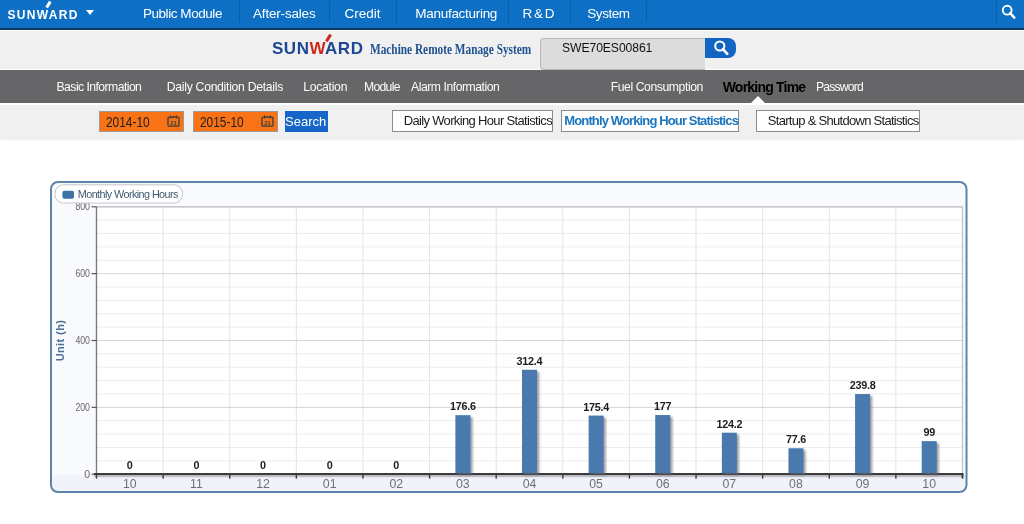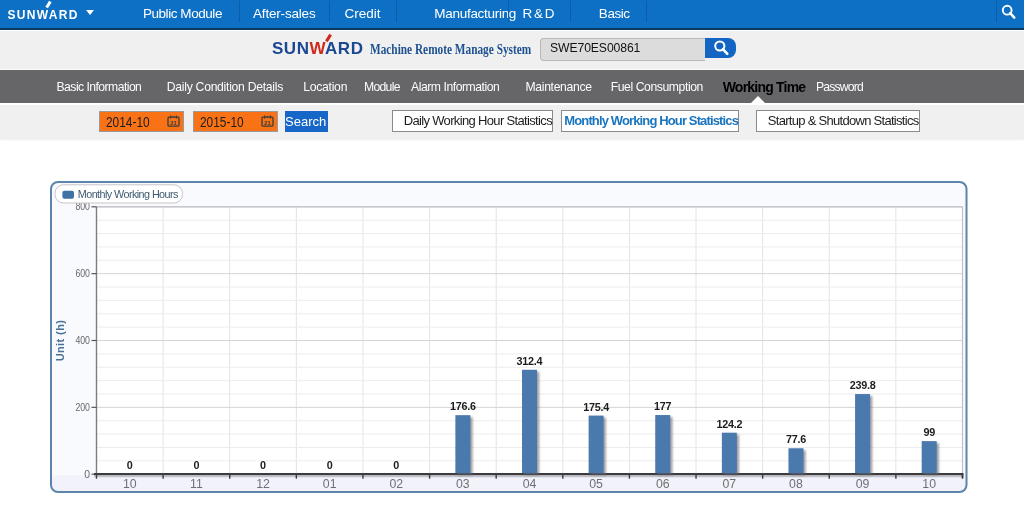--- a/index.html
+++ b/index.html
@@ -17,59 +17,58 @@
 #frow{left:0;top:104.5px;width:1024px;height:33.5px;background:#f0f0f0;box-shadow:0 2px 2px rgba(0,0,0,0.07)}
 .dinput{position:absolute;background:#f97316;border:1px solid #9b9b9b;font-size:14px;color:#1d1d1d}
 .statbtn{position:absolute;background:#fff;border:1px solid #8a8a8a;font-size:13px;color:#1d1d1d;text-align:right;white-space:nowrap}
 </style></head>
 <body>
 <div id="page">
 <div id="topbar" class="abs">
 <span class="item" style="left:142.5px;width:79.5px;letter-spacing:-0.44px">Public Module</span>
 <span class="item" style="left:252.9px;width:62.599999999999994px;letter-spacing:-0.19px">After-sales</span>
 <span class="item" style="left:344.6px;width:35.89999999999998px;letter-spacing:0.0px">Credit</span>
-<span class="item" style="left:434px;width:82.10000000000002px;letter-spacing:-0.29px">Manufacturing</span>
+<span class="item" style="left:415px;width:82.10000000000002px;letter-spacing:-0.29px">Manufacturing</span>
 <span class="item" style="left:521.8px;width:31.700000000000045px;letter-spacing:-1.0px">R &amp; D</span>
-<span class="item" style="left:586.9px;width:42.60000000000002px;letter-spacing:-0.48px">Basic</span>
+<span class="item" style="left:586.9px;width:42.60000000000002px;letter-spacing:-0.48px">System</span>
 <span class="div" style="left:238.7px"></span>
 <span class="div" style="left:329.3px"></span>
 <span class="div" style="left:396.1px"></span>
 <span class="div" style="left:507.7px"></span>
 <span class="div" style="left:570.0px"></span>
 <span class="div" style="left:645.8px"></span>
 <span class="div" style="left:996.3px"></span>
 <div class="abs" style="left:7.5px;top:5.2px;width:90px;height:14px"><span style="display:inline-block;font-size:12px;font-weight:bold;color:#fff;letter-spacing:1.3px;line-height:14px">SUNWARD</span><span class="abs" style="left:39px;top:-4.5px;width:2.6px;height:7px;background:#fff;transform:rotate(32deg)"></span><span class="abs" style="left:78px;top:4.5px;width:0;height:0;border-left:4.5px solid transparent;border-right:4.5px solid transparent;border-top:5.5px solid #fff"></span></div>
 <div class="abs" style="left:999px;top:3px">
         <svg width="20" height="20" viewBox="0 0 20 20">
           <circle cx="8.2" cy="7.2" r="4.4" fill="none" stroke="#ffffff" stroke-width="1.9"></circle>
           <line x1="11.192" y1="10.192" x2="15.3" y2="14.6" stroke="#ffffff" stroke-width="2.5" stroke-linecap="round"></line>
         </svg>
       </div>
 </div>
 <div class="wline abs"></div>
 <div id="row2" class="abs">
 <div class="abs" style="left:272px;top:7px;height:22px"><span style="display:inline-block;font-size:17px;font-weight:bold;letter-spacing:0.51px;color:#1b4793;line-height:22px">SUN<span style="color:#d0281c">W</span>ARD</span><span class="abs" style="left:55px;top:-4px;width:3px;height:8px;background:#d0281c;transform:rotate(32deg)"></span></div>
 <div class="abs" style="left:370px;top:6px;width:230px;height:24px;font-family:'Liberation Serif',serif;font-size:15.5px;font-weight:bold;color:#1d5191;line-height:24px;white-space:nowrap;transform:scaleX(0.73);transform-origin:0 50%">Machine Remote Manage System</div>
-<div class="abs" style="left:540px;top:7.5px;width:165px;height:23px;background:#dcdcdc;border:1px solid #b8b8b8;border-right:none;border-radius:4px 0 0 4px;font-size:12.2px;letter-spacing:-0.1px;color:#111;line-height:19px;padding-left:9px">SWE70ES00861</div>
+<div class="abs" style="left:540px;top:7.5px;width:165px;height:32px;background:#dcdcdc;border:1px solid #b8b8b8;border-right:none;border-radius:4px 0 0 4px;font-size:12.2px;letter-spacing:-0.1px;color:#111;line-height:19px;padding-left:21px">SWE70ES00861</div>
 <div class="abs" style="left:705px;top:7.5px;width:31px;height:20px;background:#1365c4;border-radius:0 8px 8px 0">
         <span class="abs" style="left:8px;top:1px;line-height:0">
           <svg width="18" height="18" viewBox="0 0 18 18">
             <circle cx="6.8" cy="7.0" r="4.6" fill="none" stroke="#ffffff" stroke-width="2.0"></circle>
             <line x1="9.928" y1="10.128" x2="14.3" y2="14.8" stroke="#ffffff" stroke-width="2.6" stroke-linecap="round"></line>
           </svg>
         </span>
       </div>
 </div>
 <div id="gnav" class="abs">
 <span class="item" style="left:56.3px;width:85.3px;letter-spacing:-0.55px">Basic Information</span>
 <span class="item" style="left:166.0px;width:117.80000000000001px;letter-spacing:-0.28px">Daily Condition Details</span>
 <span class="item" style="left:303.1px;width:44.19999999999999px;letter-spacing:-0.27px">Location</span>
 <span class="item" style="left:364.0px;width:26.399999999999977px;letter-spacing:-0.7px">Module</span>
 <span class="item" style="left:410.8px;width:88.80000000000001px;letter-spacing:-0.46px">Alarm Information</span>
-<span class="item" style="left:525.4px;width:66.39999999999998px;letter-spacing:-0.34px">Maintenance</span>
 <span class="item" style="left:610.5px;width:92.60000000000002px;letter-spacing:-0.42px">Fuel Consumption</span>
 <span class="item" style="left:722.7px;width:74.19999999999993px;letter-spacing:-0.78px;color:#000000;font-weight:bold;font-size:14px">Working Time</span>
 <span class="item" style="left:815.6px;width:47.69999999999993px;letter-spacing:-0.83px">Password</span>
 <span class="abs" style="left:751px;top:25.5px;width:0;height:0;border-left:7px solid transparent;border-right:7px solid transparent;border-bottom:7.5px solid #fff"></span>
 </div>
 <div class="wline2 abs"></div>
 <div id="frow" class="abs">
 <div class="dinput" style="left:99px;top:6px;width:85px;height:21.5px;line-height:20px"><span style="display:inline-block;padding-left:7px;transform:scaleX(0.85);transform-origin:0 50%">2014-10</span><span class="abs" style="left:67px;top:3.5px;line-height:0">
           <svg width="13" height="12" viewBox="0 0 13 12">
             <rect x="1" y="2.2" width="11" height="9" rx="1" fill="none" stroke="#3c3c3c" stroke-width="1.3"></rect>

